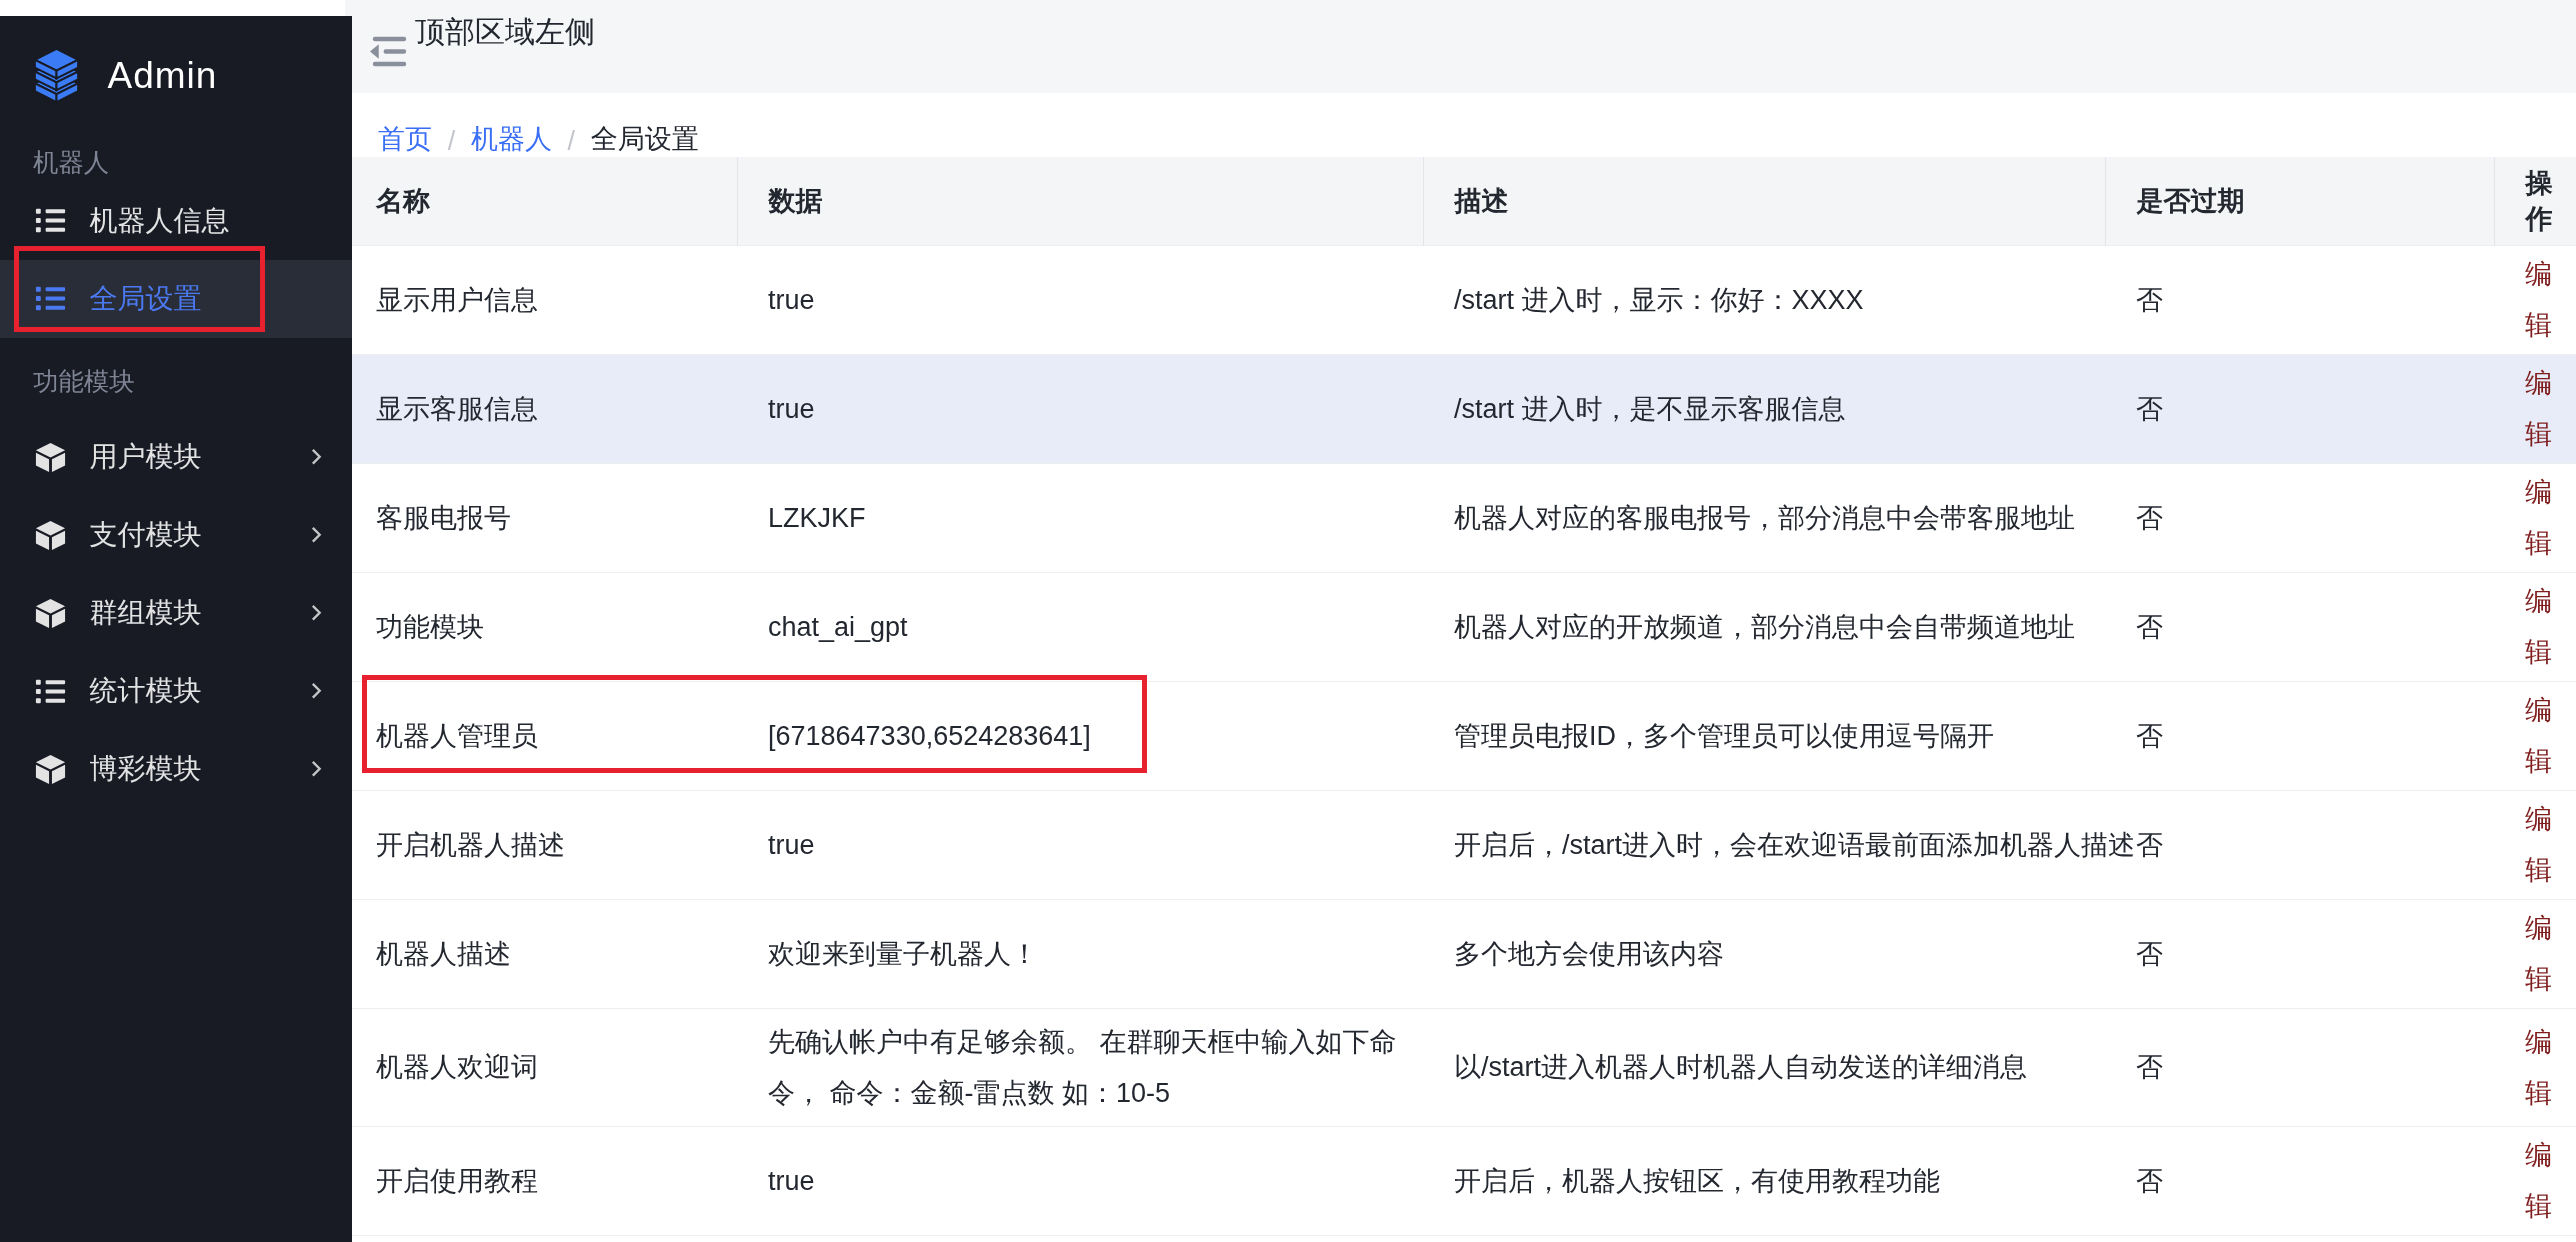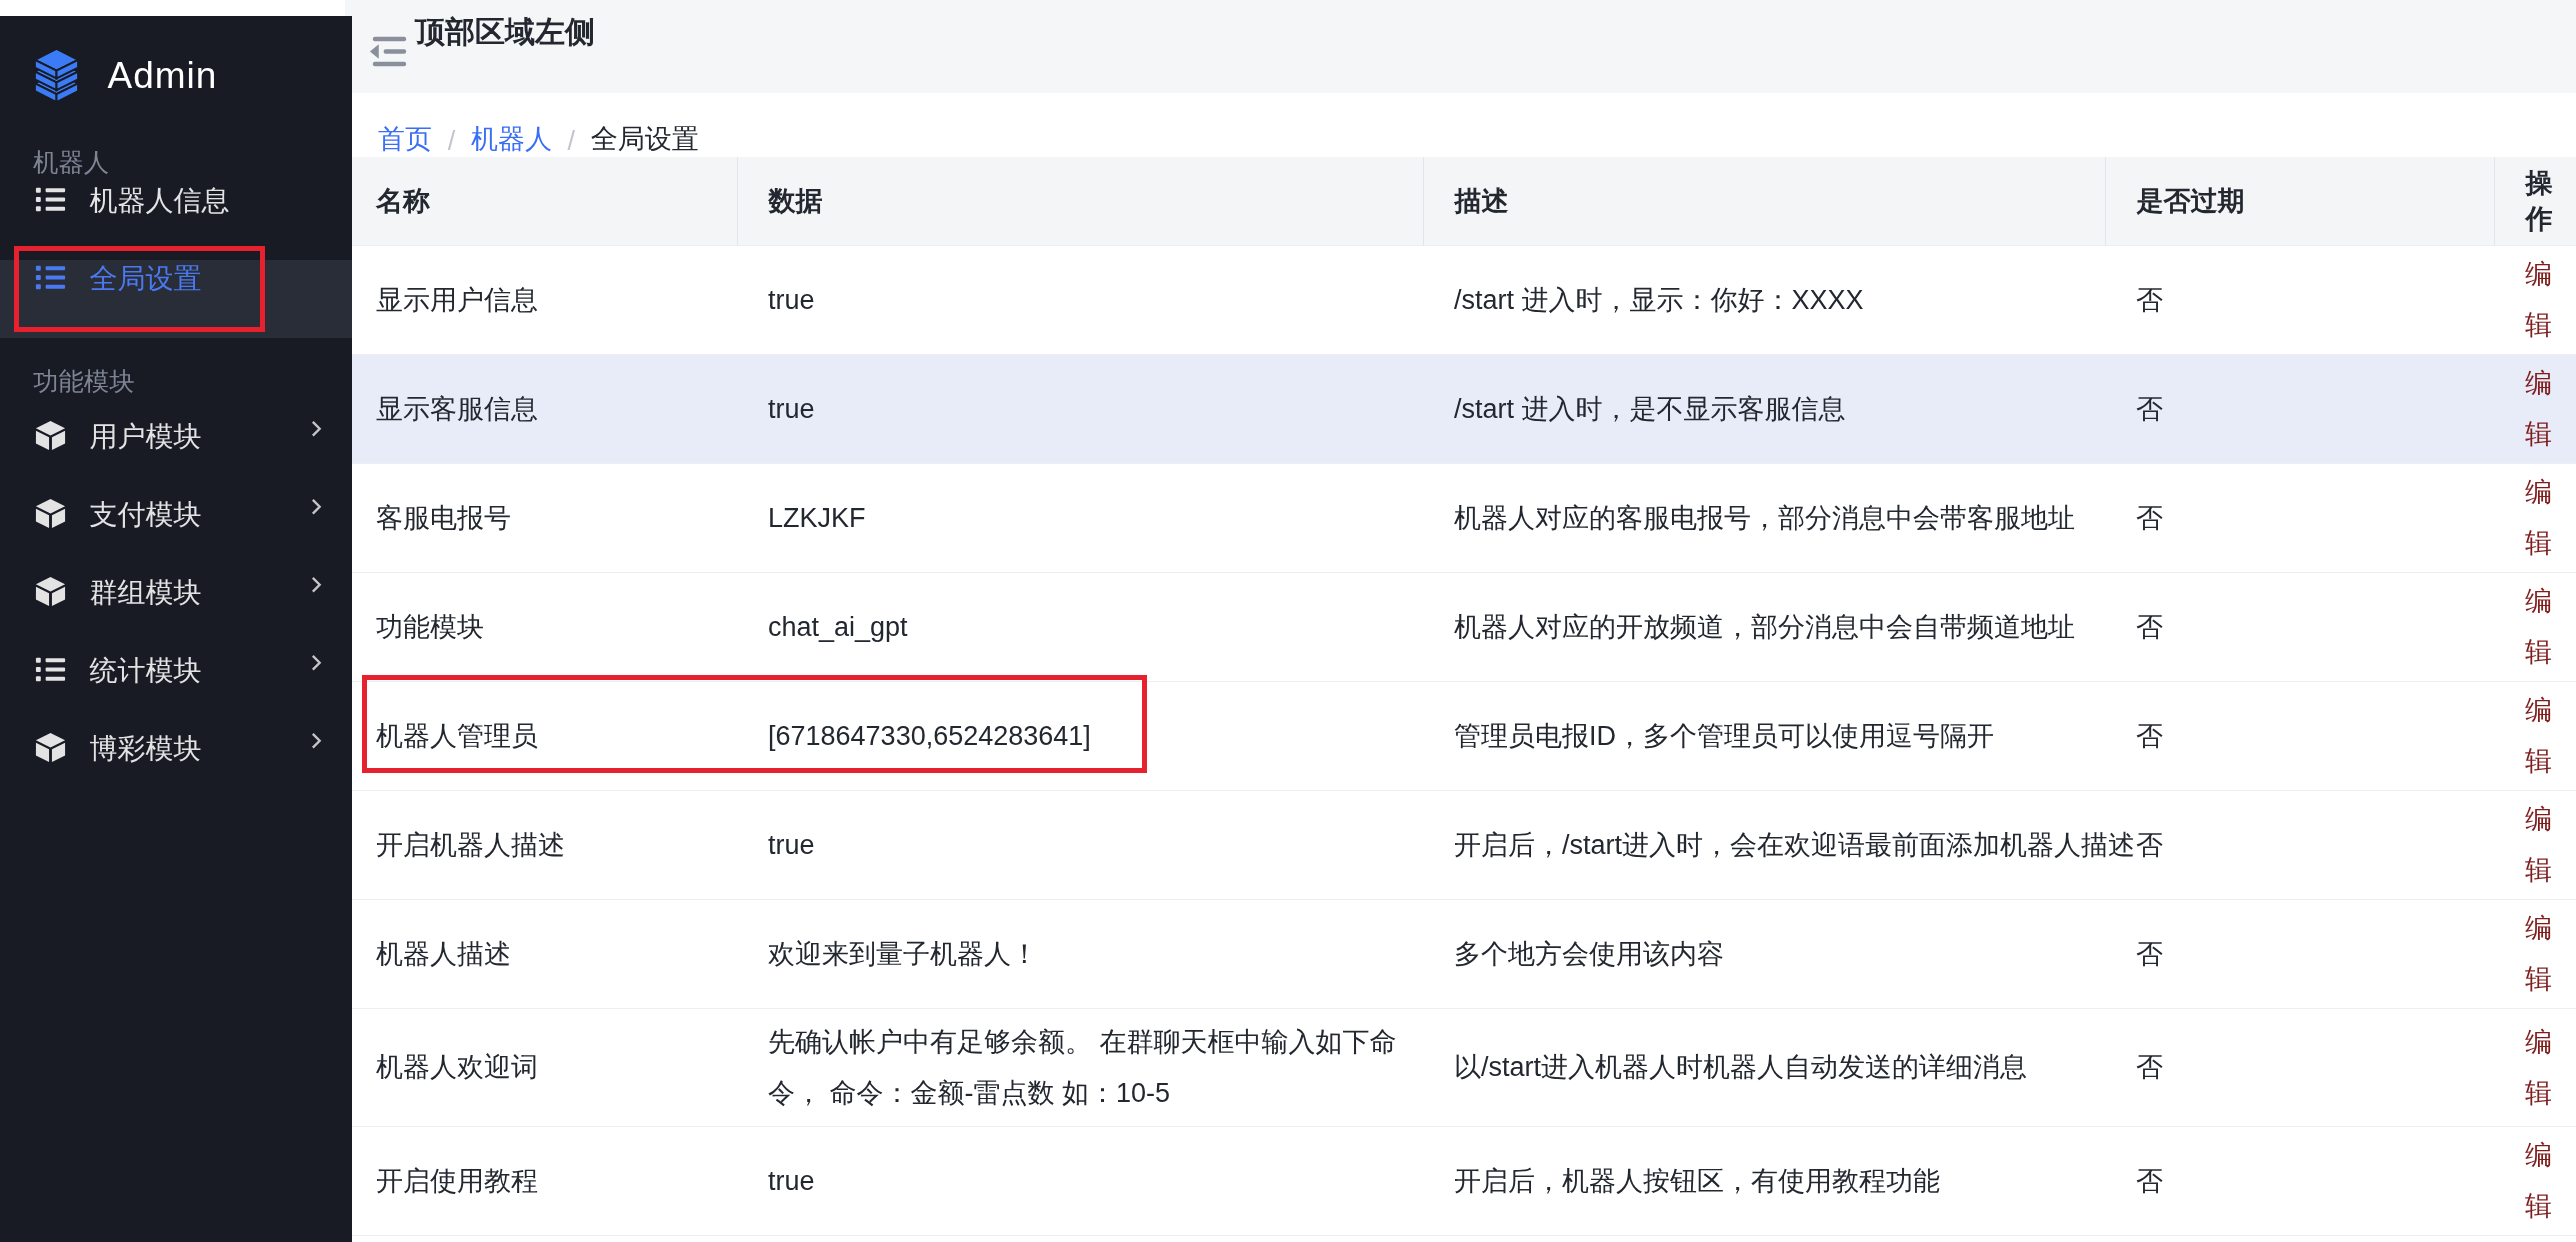--- a/index.html
+++ b/index.html
@@ -8,29 +8,29 @@
     background:#ffffff;color:#23272f;
     font-family:"Liberation Sans","DejaVu Sans",sans-serif;
   }
   
   .sidebar{position:absolute;left:0;top:16px;width:352px;height:1243px;background:#181b24;z-index:1}
   .logo-row{display:flex;align-items:center;gap:23.5px;height:76px;padding:21.5px 0 0 29px}
   .logo-text{color:#ffffff;font-size:37px;font-weight:500;letter-spacing:1px}
   .group-label{color:#7e8494;font-size:25.4px;height:39px;line-height:39px;padding-left:33px}
   .group-label.g1{margin-top:29px}
   .group-label.g2{margin-top:24.5px;margin-bottom:17px}
-  .menu-item{display:flex;align-items:flex-start;height:78px;padding:0 26px 0 33px;
+  .menu-item{display:flex;align-items:center;height:78px;padding:0 26px 0 33px;
     font-size:28px;color:rgba(255,255,255,.88);cursor:pointer}
   .menu-item .mi-icon{width:35px;height:35px;margin-right:21.5px;flex:none;display:block}
   .menu-item.active{color:#4b79f2;background:#292d37}
   .menu-item .chev{margin-left:auto;width:21.5px;height:21.5px;color:rgba(255,255,255,.75)}
   
   .main{position:absolute;left:345px;top:0;width:2231px;height:1243px;background:#ffffff}
   .topbar{position:relative;height:93px;background:#f4f6f8}
-  .topbar-title{position:absolute;left:70px;top:11.7px;font-size:30px;font-weight:700;color:#23272f}
+  .topbar-title{position:absolute;left:70px;top:11.7px;font-size:30px;font-weight:400;color:#23272f}
   .fold-icon{position:absolute;left:21.5px;top:29px;width:45px;height:45px;color:#8a909b;cursor:pointer}
   .crumb{height:64px;display:flex;align-items:flex-end;padding-left:33px;font-size:27px;background:#ffffff}
   .crumb a{color:#3a6ff5;text-decoration:none;cursor:pointer}
   .crumb .sep{color:#c2c5cb;margin:0 15.7px}
   .crumb .cur{color:#23272f}
   
   table{border-collapse:collapse;table-layout:fixed;width:2231px}
   thead th{height:88px;background:#f4f5f7;text-align:left;vertical-align:middle;
     font-size:27px;font-weight:600;color:#23272f;padding:0 23.5px 0 31px}
   thead th + th{border-left:1px solid #e3e5ea}

